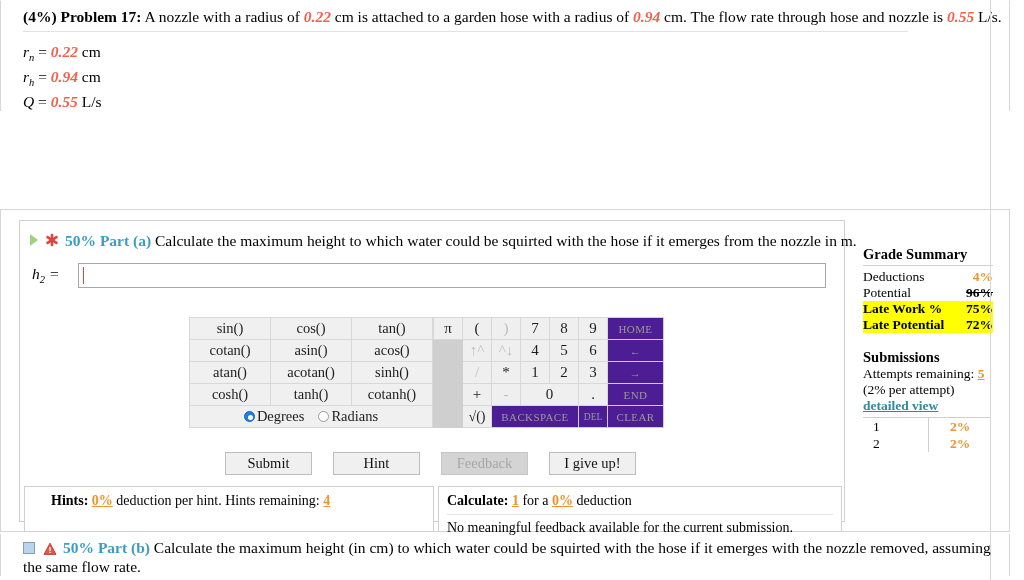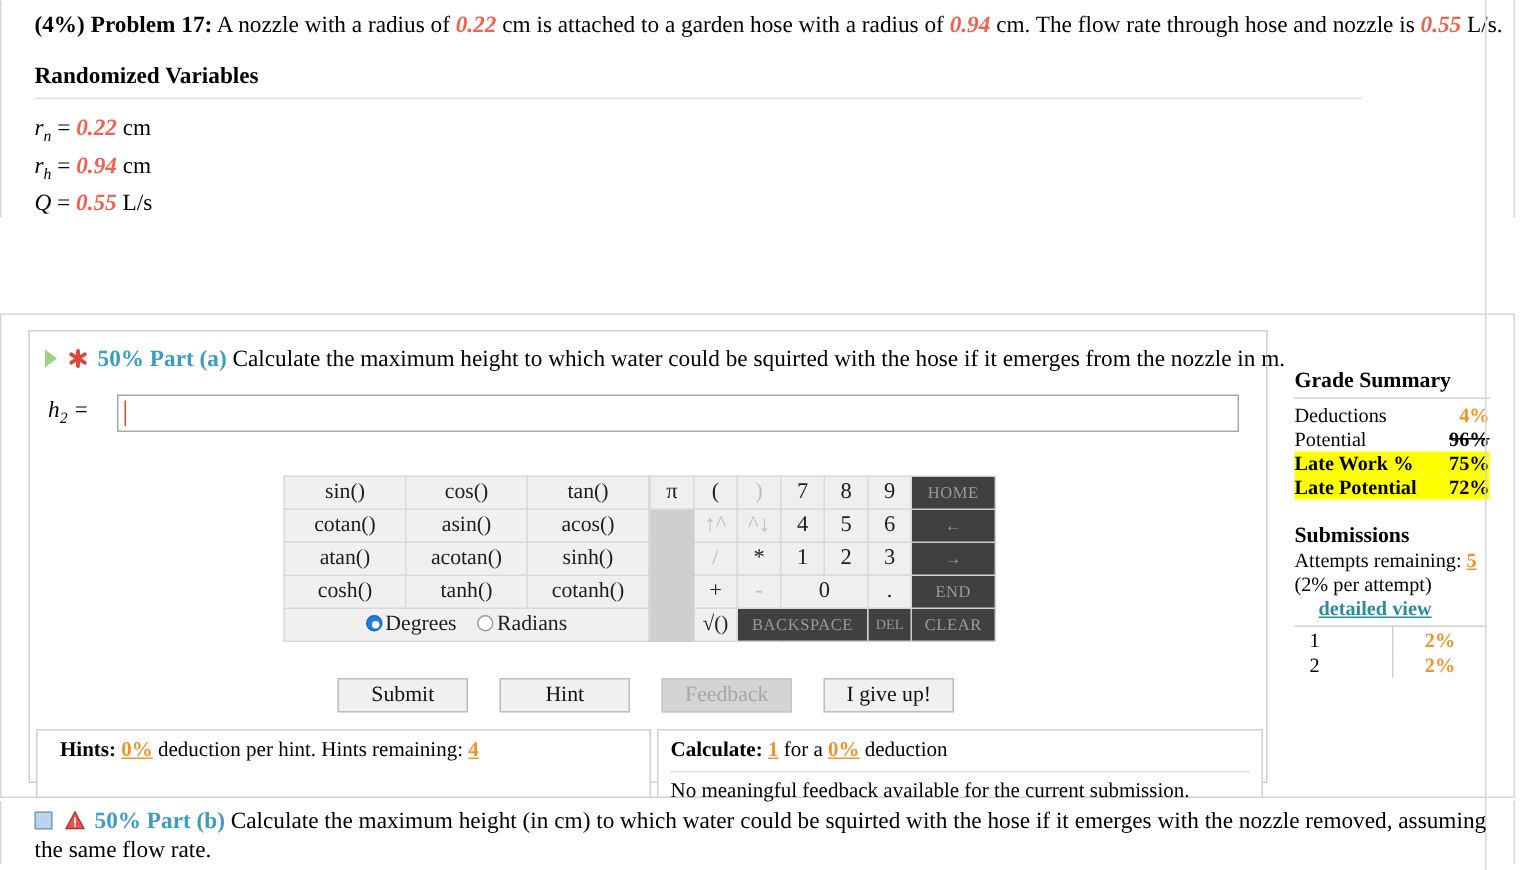--- a/index.html
+++ b/index.html
@@ -130,21 +130,21 @@
   .radio-lbl { margin-right: 14px; }
 
   .numpad { border-collapse: collapse; }
   .numpad td {
     border: 1px solid #d8d8d8;
     width: 29px; height: 22px;
     text-align: center; font-size: 15px;
     background: #efefef; color: #1c1c1c;
   }
   .numpad td.blank { background: #cfcfcf; border-color: #cfcfcf; }
-  .numpad td.dis { background: #404040; border-color: #cfcfcf; color: #9a9a9a; }
+  .numpad td.dis { background: #4c1d95; border-color: #cfcfcf; color: #9a9a9a; }
   .numpad td.fn { background: #efefef; color: #bdbdbd; }
   .numpad td.wide { width: 58px; }
   .numpad td.home { width: 56px; font-size: 11px; letter-spacing: .4px; }
   .numpad td.bksp { width: 87px; font-size: 11px; letter-spacing: .4px; }
   .numpad td.del  { width: 29px; font-size: 9.5px; }
   .numpad td.sq { font-size: 14px; }
 
   
   .btn-row { position: absolute; left: 205px; top: 231px; }
   .btn {
@@ -154,21 +154,21 @@
     border: 1px solid #bdbdbd; margin-right: 21px;
     color: #111; cursor: default;
   }
   .btn.disabled { background: #d4d4d4; border-color: #c6c6c6; color: #a6a6a6; }
 
   
   .hints-box {
     position: absolute; left: 4px; top: 265px;
     width: 410px; height: 46px;
     border: 1px solid #d0d0d0; background: #fff;
-    padding: 6px 15px; font-size: 14px;
+    padding: 6px 26px; font-size: 14px;
   }
   .feedback-box {
     position: absolute; left: 418px; top: 265px;
     width: 404px; height: 46px;
     border: 1px solid #d0d0d0; background: #fff;
     padding: 6px 8px; font-size: 14px;
   }
   .fb-rule { border-bottom: 1px solid #e4e4e4; margin: 5px 0 5px 0; }
   .uline { text-decoration: underline; }
   .orange { color: #f0932b; font-weight: bold; }
@@ -182,21 +182,21 @@
   .grade-rule { border-bottom: 1px solid #cfcfcf; margin: 2px 0 3px 0; }
   .grow { display: flex; justify-content: space-between; line-height: 16px; }
   .grow .v { color: #f0932b; font-weight: bold; }
   .grow.strike .v { color: #000; font-weight: bold; text-decoration: line-through; }
   .grow.hl { background: #ffff00; font-weight: bold; }
   .grow.hl .v { color: #000; }
 
   .subs { margin-top: 16px; }
   .subs-title { font-weight: bold; font-size: 14.5px; }
   .subs-line { line-height: 16px; }
-  .link { color: #2e8b9e; font-weight: bold; text-decoration: underline; margin-left: 16px; }
+  .link { color: #2e8b9e; font-weight: bold; text-decoration: underline; }
   .subs-table {
     margin-top: 3px; border-top: 1px solid #cfcfcf; width: 128px;
   }
   .subs-row { display: flex; line-height: 17px; }
   .subs-row .n { width: 66px; text-align: left; padding-left: 10px; border-right: 1px solid #cfcfcf; }
   .subs-row .p { width: 62px; text-align: center; color: #f0932b; font-weight: bold; }
 
   .vline {
     position: absolute; left: 990px; top: 0; width: 0;
     height: 580px; border-left: 1px solid #d6d6d6;
@@ -216,21 +216,20 @@
 <body>
 
 <div class="page">
 
   <div class="problem-block">
     <div class="problem-text">
       <b>(4%)</b>
       <b>Problem 17:</b><span> A nozzle with a radius of </span><span class="val">0.22</span><span> cm is attached to a garden hose with a radius of </span><span class="val">0.94</span><span> cm. The flow rate through hose and nozzle is </span><span class="val">0.55</span><span> L/s.</span>
     </div>
 
-    <div class="rv-title">Randomized Variables</div>
     <div class="rv-rule"></div>
 
     <div class="rv-line">
       <span>r</span><sub>n</sub><span class="unit"> = </span><span class="val">0.22</span><span class="unit"> cm</span>
     </div>
     <div class="rv-line">
       <span>r</span><sub>h</sub><span class="unit"> = </span><span class="val">0.94</span><span class="unit"> cm</span>
     </div>
     <div class="rv-line">
       <span>Q</span><span class="unit"> = </span><span class="val">0.55</span><span class="unit"> L/s</span>

